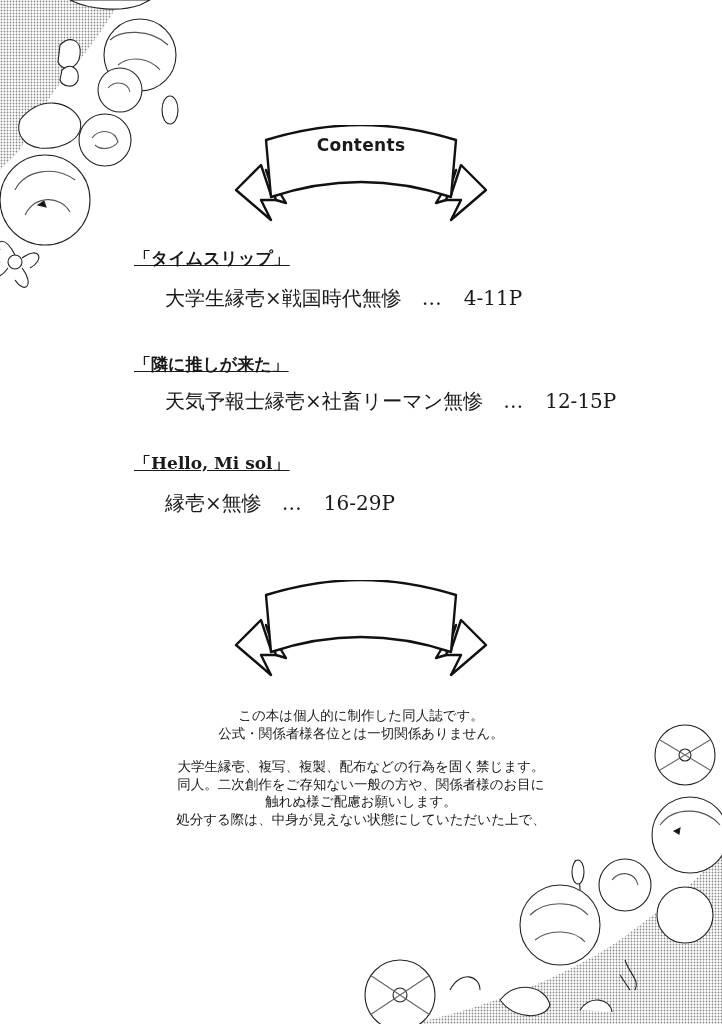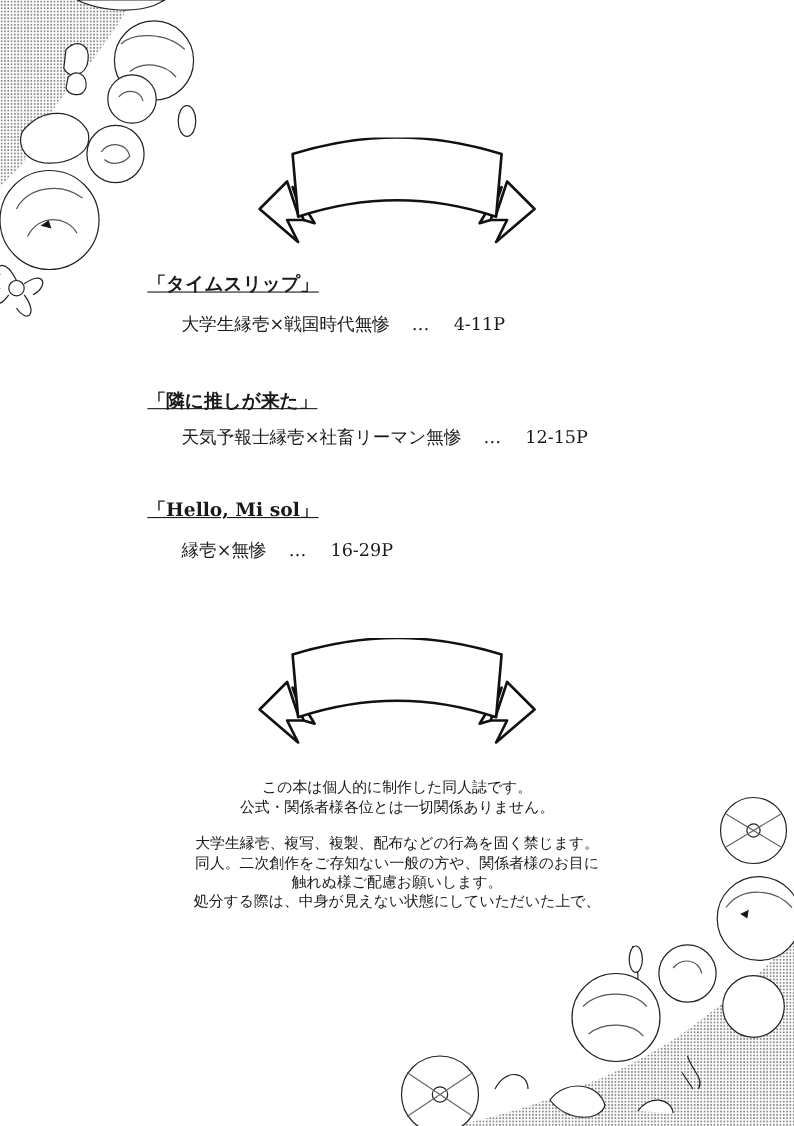--- a/index.html
+++ b/index.html
@@ -6,23 +6,23 @@
     body { width:722px; height:1024px; background:#ffffff; position:relative; overflow:hidden;
       font-family:"DejaVu Serif","Liberation Serif",serif; color:#1a1a1a; }
     .layer { position:absolute; }
     .dots { fill:url(#halftone); }
     .ribbon { position:absolute; width:260px; height:100px; }
     .ribbon svg { width:100%; height:100%; }
     .ribbon-label { position:absolute; left:0; right:0; text-align:center;
       font-family:"DejaVu Sans","Liberation Sans",sans-serif; font-weight:bold; font-size:17px;
       letter-spacing:0.3px; }
     .toc-title { position:absolute; left:134px; font-size:17px; font-weight:bold; white-space:nowrap;text-decoration:underline; }
-    .toc-desc { position:absolute; font-size:16px; white-space:nowrap; }
+    .toc-desc { position:absolute; font-size:20px; white-space:nowrap; }
     .toc-desc .dots-sep { display:inline-block; margin:0 22px 0 20px; }
-    .caution-text { position:absolute; left:0; width:722px; text-align:center; font-size:13.5px; line-height:17.5px; }
+    .caution-text { position:absolute; left:0; width:722px; text-align:center; font-size:13.5px; line-height:17.5px;font-family:Liberation Mono, monospace; }
     .caution-text .gap { height:16px; }
   </style>
 </head>
 <body>
 
 <svg width="0" height="0" style="position:absolute">
   <defs>
     <pattern id="halftone" width="3" height="3" patternUnits="userSpaceOnUse">
       <rect width="3" height="3" fill="#ffffff"></rect>
       <circle cx="1.5" cy="1.5" r="0.9" fill="#8a8a8a"></circle>
@@ -84,20 +84,21 @@
 <div class="ribbon" style="left:231px;top:125px;">
   <svg viewBox="0 0 260 100">
     <g fill="#fff" stroke="#111" stroke-width="2.4" stroke-linejoin="round">
       <path d="M5,65 L30,40 L40,70 L52,75 L30,75 L40,95 Z"></path>
       <path d="M255,65 L230,40 L220,70 L208,75 L230,75 L220,95 Z"></path>
       <path d="M35,45 L55,78 L45,75 Z"></path>
       <path d="M225,45 L205,78 L215,75 Z"></path>
       <path d="M35,15 C100,-5 160,-5 225,15 L220,72 C160,52 100,52 40,72 Z"></path>
     </g>
   </svg>
+  <div class="ribbon-label" style="top:10px;">Contents</div>
 </div>
 
 <div class="toc-title" style="top:247px;">「タイムスリップ」</div>
 <div class="toc-desc" style="left:165px;top:285px;">
   <span>大学生縁壱×戦国時代無惨</span><span class="dots-sep">…</span><span>4-11P</span>
 </div>
 
 <div class="toc-title" style="top:353px;">「隣に推しが来た」</div>
 <div class="toc-desc" style="left:165px;top:388px;">
   <span>天気予報士縁壱×社畜リーマン無惨</span><span class="dots-sep">…</span><span>12-15P</span>

